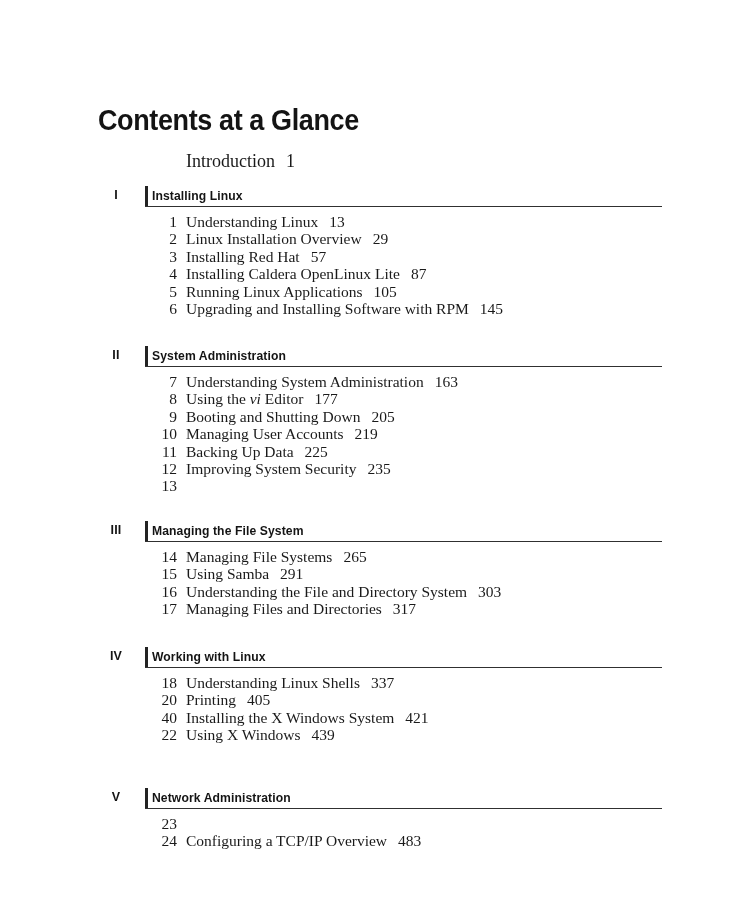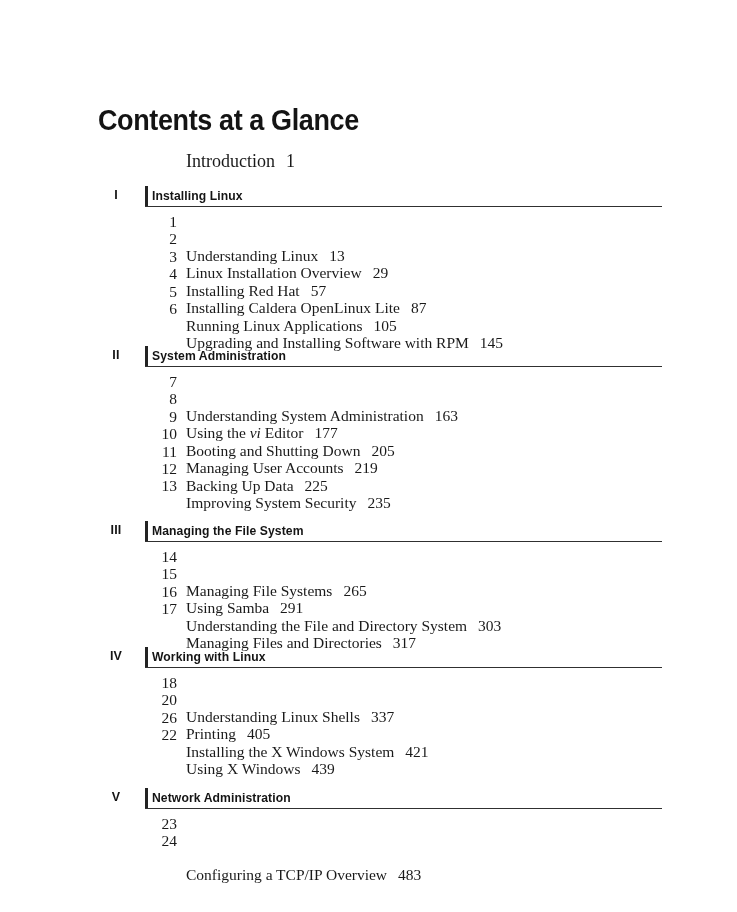--- a/index.html
+++ b/index.html
@@ -136,21 +136,20 @@
     width: 45px;
     text-align: right;
     font-size: 15.5px;
     line-height: 17.4px;
   }
   .ch-body {
     position: absolute;
     left: 186px;
     font-size: 15.5px;
     line-height: 17.4px;
-    margin-top: 34px;
   }
   .ch-body i {
   }
   .ch-page {
     padding-left: 11px;
   }
 </style>
 </head>
 <body>
 
@@ -270,21 +269,21 @@
         <div class="chapters">
           <div class="chapter-row">
             <span class="ch-num">18</span>
             <span class="ch-body"><span>Understanding Linux Shells</span><span class="ch-page">337</span></span>
           </div>
           <div class="chapter-row">
             <span class="ch-num">20</span>
             <span class="ch-body"><span>Printing</span><span class="ch-page">405</span></span>
           </div>
           <div class="chapter-row">
-            <span class="ch-num">26</span>
+            <span class="ch-num">40</span>
             <span class="ch-body"><span>Installing the X Windows System</span><span class="ch-page">421</span></span>
           </div>
           <div class="chapter-row">
             <span class="ch-num">22</span>
             <span class="ch-body"><span>Using X Windows</span><span class="ch-page">439</span></span>
           </div>
         </div>
       </div>
       <div class="part" style="top: 788px;">
         <div class="part-head">

